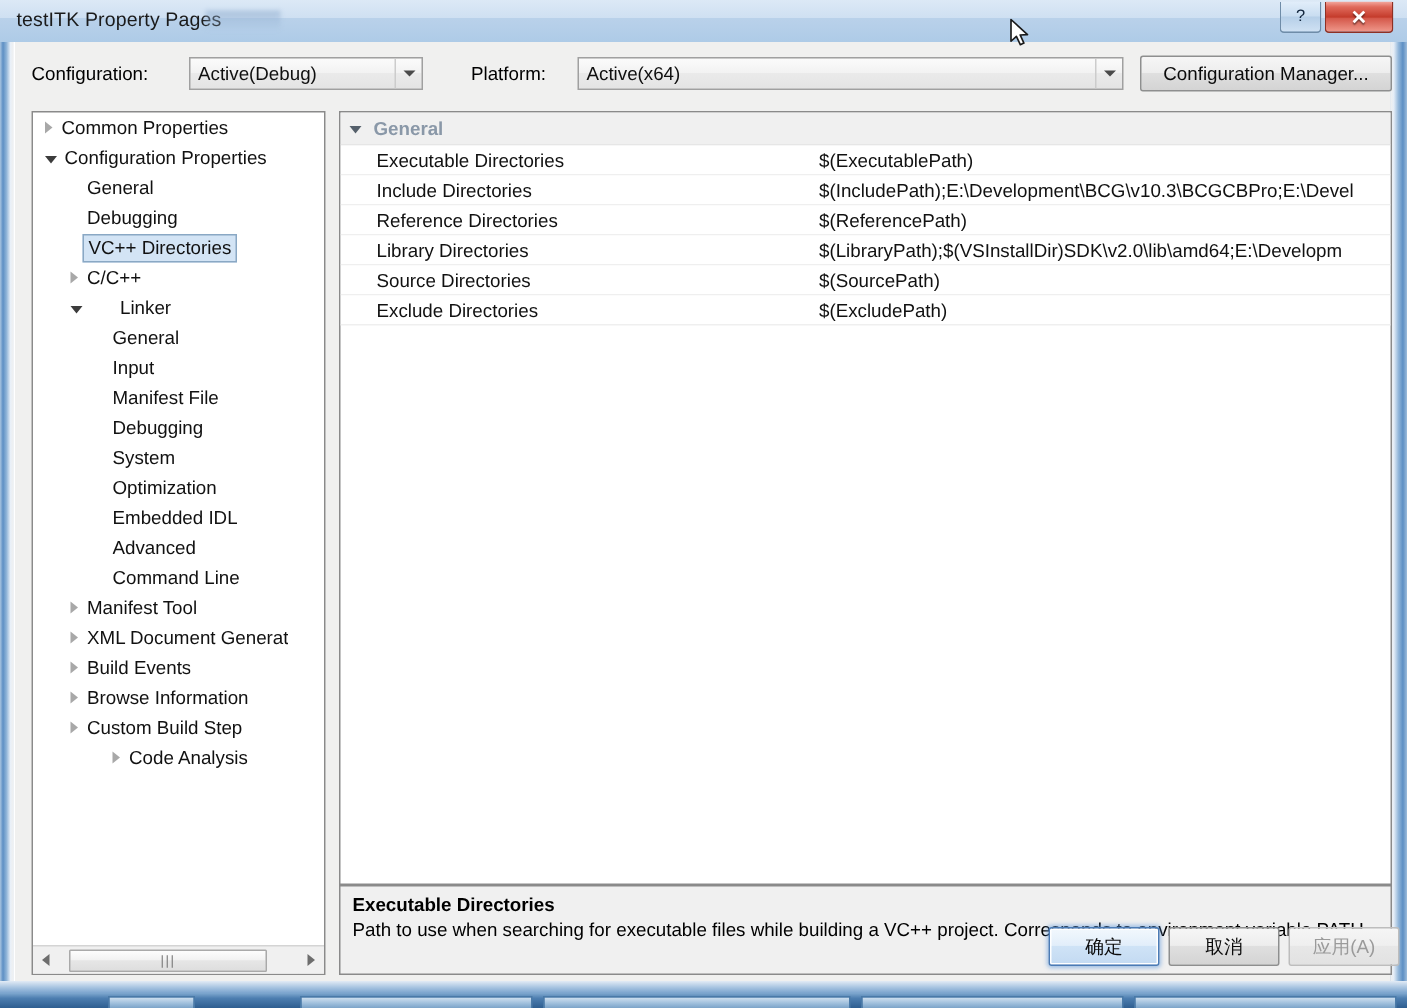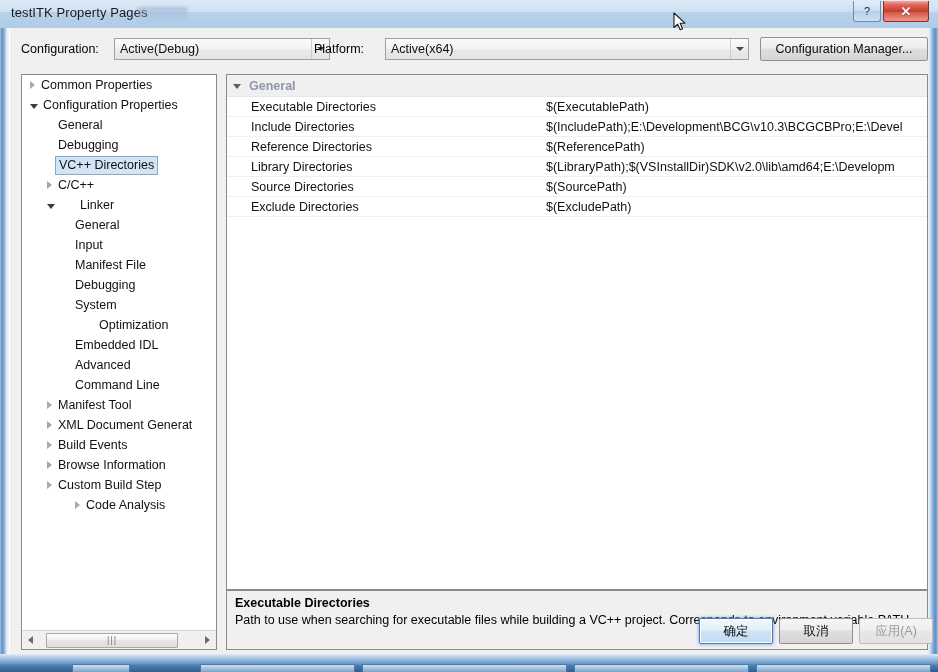--- a/index.html
+++ b/index.html
@@ -146,21 +146,21 @@
     align-items: center;
     justify-content: center;
     border-left: 1px solid #cccccc;
   }
   .combo-arrow {
     width: 0; height: 0;
     border-left: 4px solid transparent;
     border-right: 4px solid transparent;
     border-top: 4px solid #4a4a4a;
   }
-  #configuration-combo { left: 104px; width: 216px; }
+  #configuration-combo { left: 116px; width: 156px; }
   #platform-combo { left: 375px; width: 364px; }
 
   #config-manager-button {
     position: absolute;
     left: 750px; top: 9px;
     width: 168px; height: 24px;
     box-sizing: border-box;
     border: 1px solid #8e8f8f;
     border-radius: 2px;
     background: linear-gradient(to bottom, #f6f6f6 0%, #ededed 47%, #dfdfdf 49%, #d4d4d4 100%);
@@ -488,21 +488,21 @@
             <span class="tree-label">Manifest File</span>
           </div>
           <div class="tree-item" style="padding-left: 42px;">
             <div class="tw-none"></div>
             <span class="tree-label">Debugging</span>
           </div>
           <div class="tree-item" style="padding-left: 42px;">
             <div class="tw-none"></div>
             <span class="tree-label">System</span>
           </div>
-          <div class="tree-item" style="padding-left: 42px; margin-left: 24px;">
+          <div class="tree-item" style="padding-left: 42px;">
             <div class="tw-none"></div>
             <span class="tree-label">Optimization</span>
           </div>
           <div class="tree-item" style="padding-left: 42px;">
             <div class="tw-none"></div>
             <span class="tree-label">Embedded IDL</span>
           </div>
           <div class="tree-item" style="padding-left: 42px;">
             <div class="tw-none"></div>
             <span class="tree-label">Advanced</span>

